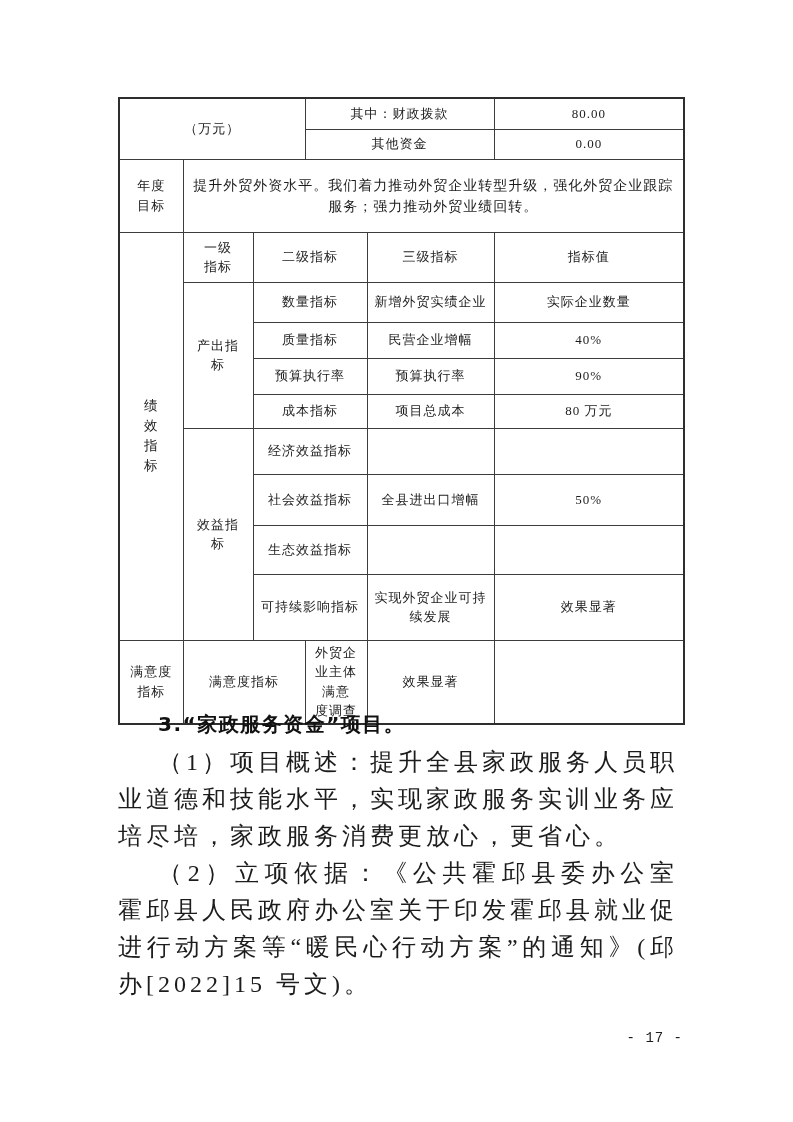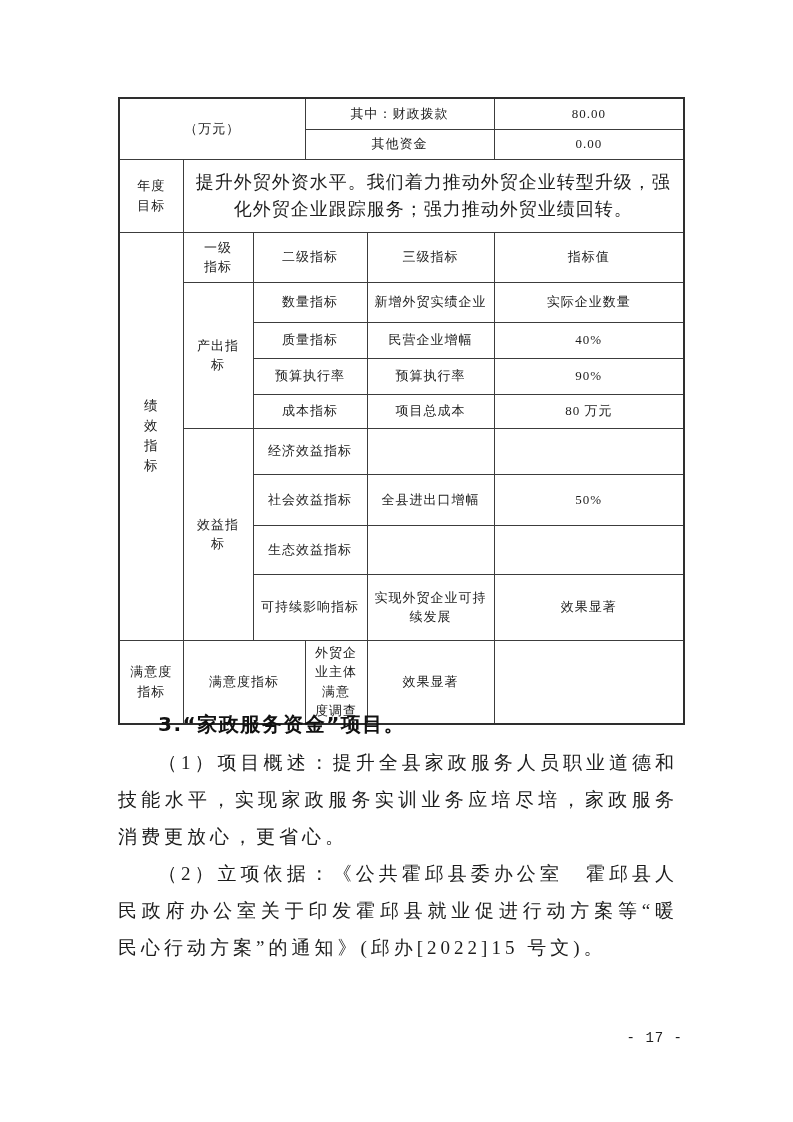--- a/index.html
+++ b/index.html
@@ -48,21 +48,21 @@
     margin-left: 24px;
   }
   td.cell-fund-value {
     text-align: right;
     padding-right: 6px;
     letter-spacing: 0.5px;
   }
   td.cell-goal-text {
     text-align: justify;
     text-justify: inter-character;
-    font-size: 18px;
+    font-size: 14px;
     letter-spacing: 0.8px;
     line-height: 1.62;
     padding: 4px 8px;
   }
   td.cell-side-label {
     font-size: 13.5px;
     line-height: 1.4;
     letter-spacing: 0;
   }
 
@@ -77,21 +77,21 @@
     font-family: "DejaVu Sans", "Liberation Sans", sans-serif;
     font-weight: bold;
     font-size: 20px;
     line-height: 32px;
     letter-spacing: 1.5px;
     text-indent: 40px;
     margin: 8px 0 4px 0;
     color: #111;
   }
   .para {
-    font-size: 19px;
+    font-size: 24px;
     line-height: 37px;
     letter-spacing: 4px;
     text-align: justify;
     text-justify: inter-character;
     text-indent: 40px;
     margin: 0;
   }
 
   
   .page-footer {

